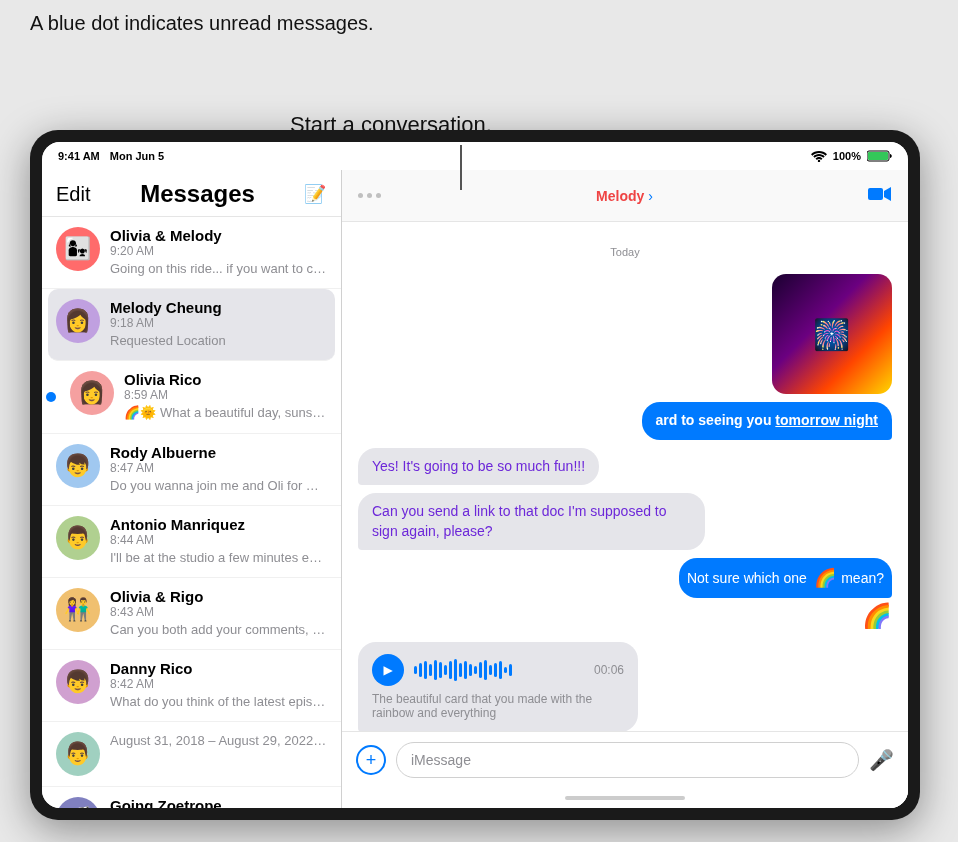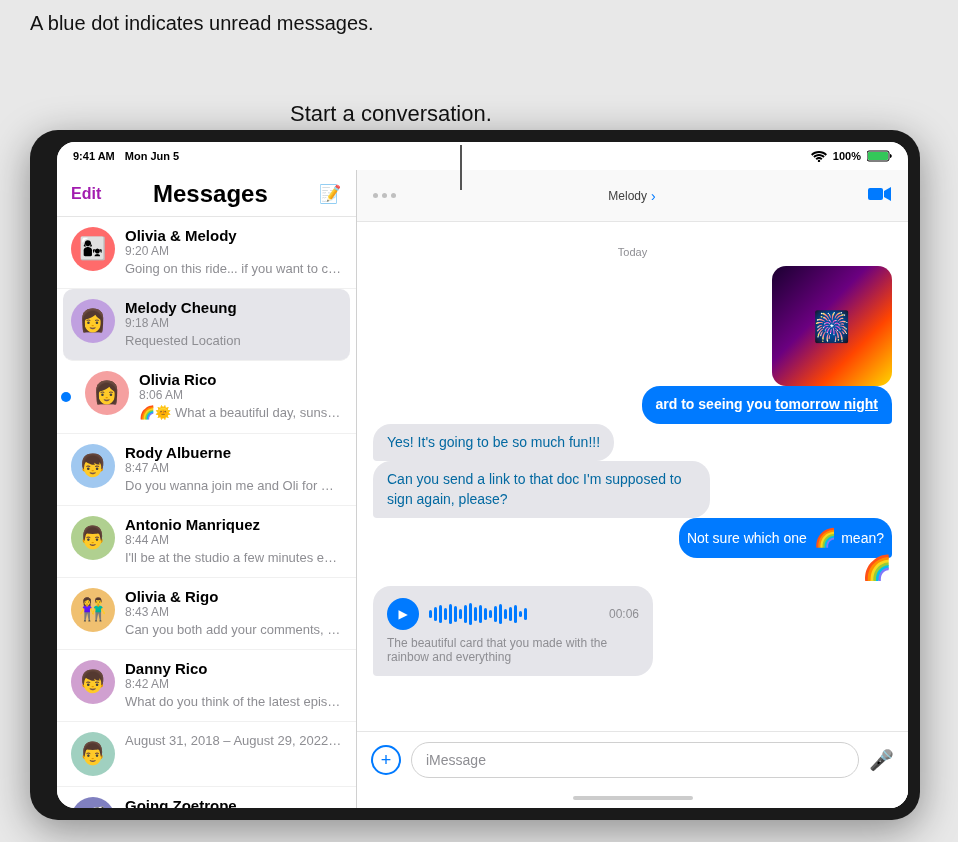--- a/index.html
+++ b/index.html
@@ -36,21 +36,20 @@
       position: absolute;
       top: 12px;
       left: 12px;
       right: 12px;
       bottom: 12px;
       background: #f0f0f0;
       border-radius: 18px;
       overflow: hidden;
       display: flex;
       flex-direction: column;
-      margin-left: 15px;
     }
 
     
     .status-bar {
       height: 28px;
       background: #fff;
       display: flex;
       align-items: center;
       justify-content: space-between;
       padding: 0 16px;
@@ -87,24 +86,23 @@
       align-items: center;
       justify-content: space-between;
       border-bottom: 1px solid #e5e5e5;
     }
     .sidebar-title {
       font-size: 24px;
       font-weight: 700;
       color: #000;
     }
     .edit-btn {
-      color: #a21caf;
-      font-size: 16px;
+      color: #000000;
+      font-size: 20px;
       cursor: pointer;
-      font-weight: bold;
     }
     .compose-icon {
       color: #007AFF;
       font-size: 18px;
       cursor: pointer;
     }
 
     
     .conversation-list {
       flex: 1;
@@ -204,40 +202,41 @@
       height: 5px;
       background: #c0c0c0;
       border-radius: 50%;
     }
     .chat-title-area {
       display: flex;
       align-items: center;
       gap: 4px;
     }
     .chat-title {
-      font-size: 12px;
-      font-weight: 400;
-      color: #404040;
+      font-size: 14px;
+      font-weight: 700;
+      color: #ef4444;
     }
     .chat-chevron {
       color: #007AFF;
       font-size: 14px;
     }
     .video-icon {
       color: #007AFF;
       font-size: 20px;
     }
 
     
     .messages-area {
       flex: 1;
       overflow-y: auto;
       padding: 16px;
       display: flex;
       flex-direction: column;
+      gap: 8px;
     }
     .date-label {
       text-align: center;
       font-size: 11px;
       color: #8e8e93;
       margin: 8px 0;
     }
     .msg-row {
       display: flex;
       align-items: flex-end;
@@ -250,21 +249,21 @@
     }
     .bubble {
       max-width: 65%;
       padding: 9px 14px;
       border-radius: 18px;
       font-size: 14px;
       line-height: 1.4;
     }
     .bubble.received {
       background: #e5e5ea;
-      color: #0369a1;
+      color: #6d28d9;
       border-bottom-left-radius: 4px;
     }
     .bubble.sent {
       background: #007AFF;
       color: #fff;
       border-bottom-right-radius: 4px;
       font-weight: bold;
     }
     .image-bubble {
       width: 120px;
@@ -396,21 +395,21 @@
       color: #8e8e93;
       line-height: 1.4;
     }
   </style>
 </head>
 <body>
 
 <div class="annotation" style="top: 10px; left: 30px; font-size: 20px; line-height: 1.35;">A blue dot indicates
 unread messages.</div>
 
-<div class="annotation" style="top: 100px; left: 290px; font-size: 22px;">Start a conversation.</div>
+<div class="annotation" style="top: 111px; left: 290px; font-size: 22px;">Start a conversation.</div>
 
 <div style="position:absolute; top:145px; left:460px; width:2px; height:45px; background:#555; z-index:10;"></div>
 
 <div class="ipad-frame">
   <div class="ipad-screen">
 
     <div class="status-bar">
       <div style="display:flex; gap:10px; align-items:center;">
         <span>9:41 AM</span>
         <span>Mon Jun 5</span>
@@ -462,21 +461,21 @@
               <div class="conv-preview">Requested Location</div>
             </div>
           </div>
 
           <div class="conv-item" style="position:relative;">
             <div class="unread-dot"></div>
             <div class="avatar-memoji" style="background:#F5A0A0; margin-left:14px;">👩</div>
             <div class="conv-content">
               <div class="conv-header">
                 <span class="conv-name">Olivia Rico</span>
-                <span class="conv-time">8:06 AM</span>
+                <span class="conv-time">8:59 AM</span>
               </div>
               <div class="conv-preview">🌈🌞 What a beautiful day, sunshine!</div>
             </div>
           </div>
 
           <div class="conv-item">
             <div class="avatar-memoji" style="background:#A0C8F0;">👦</div>
             <div class="conv-content">
               <div class="conv-header">
                 <span class="conv-name">Rody Albuerne</span>

